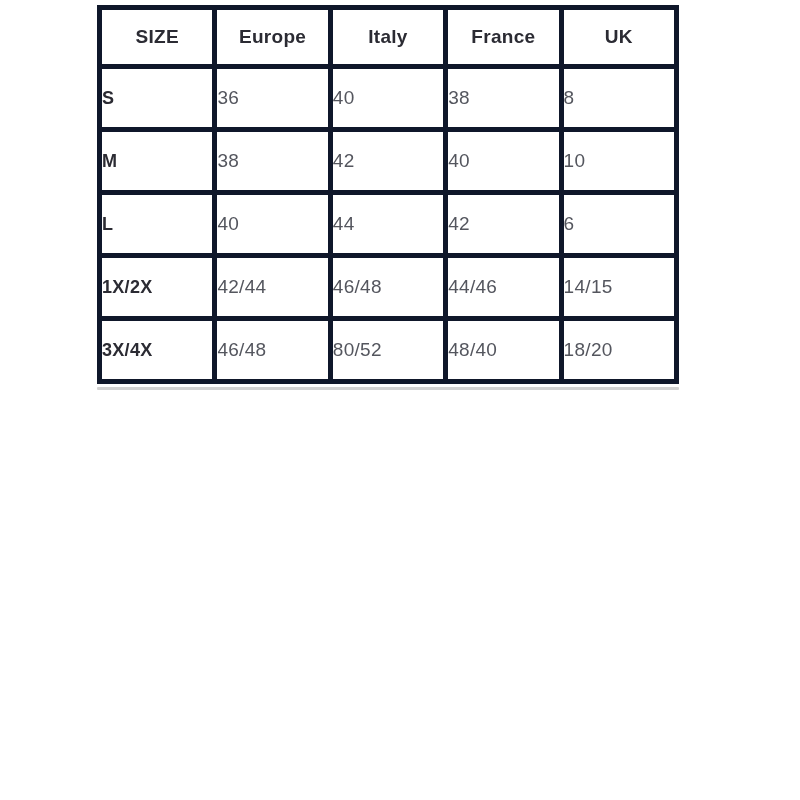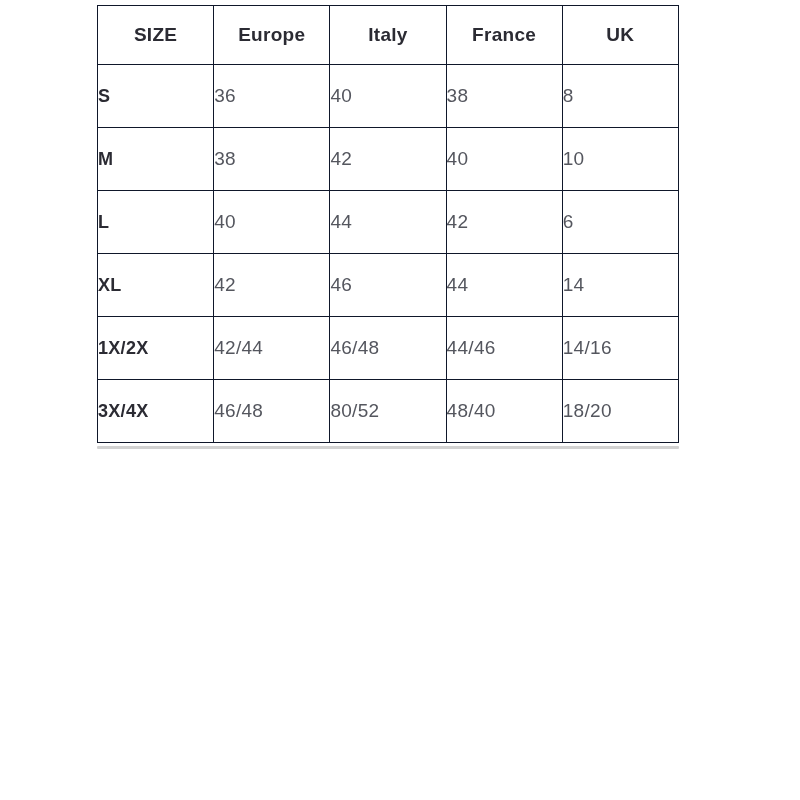--- a/index.html
+++ b/index.html
@@ -21,21 +21,21 @@
     width: 582px;
   }
   table.size-table {
     border-collapse: collapse;
     table-layout: fixed;
     width: 582px;
     background: #ffffff;
   }
   table.size-table th,
   table.size-table td {
-    border: 1px solid #0f172a;
+    border: 5px solid #0f172a;
     vertical-align: middle;
     padding: 0;
   }
   tr.header-row { height: 59px; }
   tr.data-row   { height: 63px; }
   th.col-header {
     font-size: 19px;
     font-weight: 700;
     color: #2b2b33;
     letter-spacing: 0.3px;
@@ -94,36 +94,29 @@
       </tr>
 
       <tr class="data-row">
         <td class="size-cell">L</td>
         <td class="value-cell">40</td>
         <td class="value-cell">44</td>
         <td class="value-cell">42</td>
         <td class="value-cell">6</td>
       </tr>
 
-      <tr class="data-row">
-        <td class="size-cell">XL</td>
-        <td class="value-cell">42</td>
-        <td class="value-cell">46</td>
-        <td class="value-cell">44</td>
-        <td class="value-cell">14</td>
-      </tr>
 
 
 
       <tr class="data-row">
         <td class="size-cell">1X/2X</td>
         <td class="value-cell">42/44</td>
         <td class="value-cell">46/48</td>
         <td class="value-cell">44/46</td>
-        <td class="value-cell">14/16</td>
+        <td class="value-cell">14/15</td>
       </tr>
 
       <tr class="data-row">
         <td class="size-cell">3X/4X</td>
         <td class="value-cell">46/48</td>
         <td class="value-cell">80/52</td>
         <td class="value-cell">48/40</td>
         <td class="value-cell">18/20</td>
       </tr>
     </tbody>

